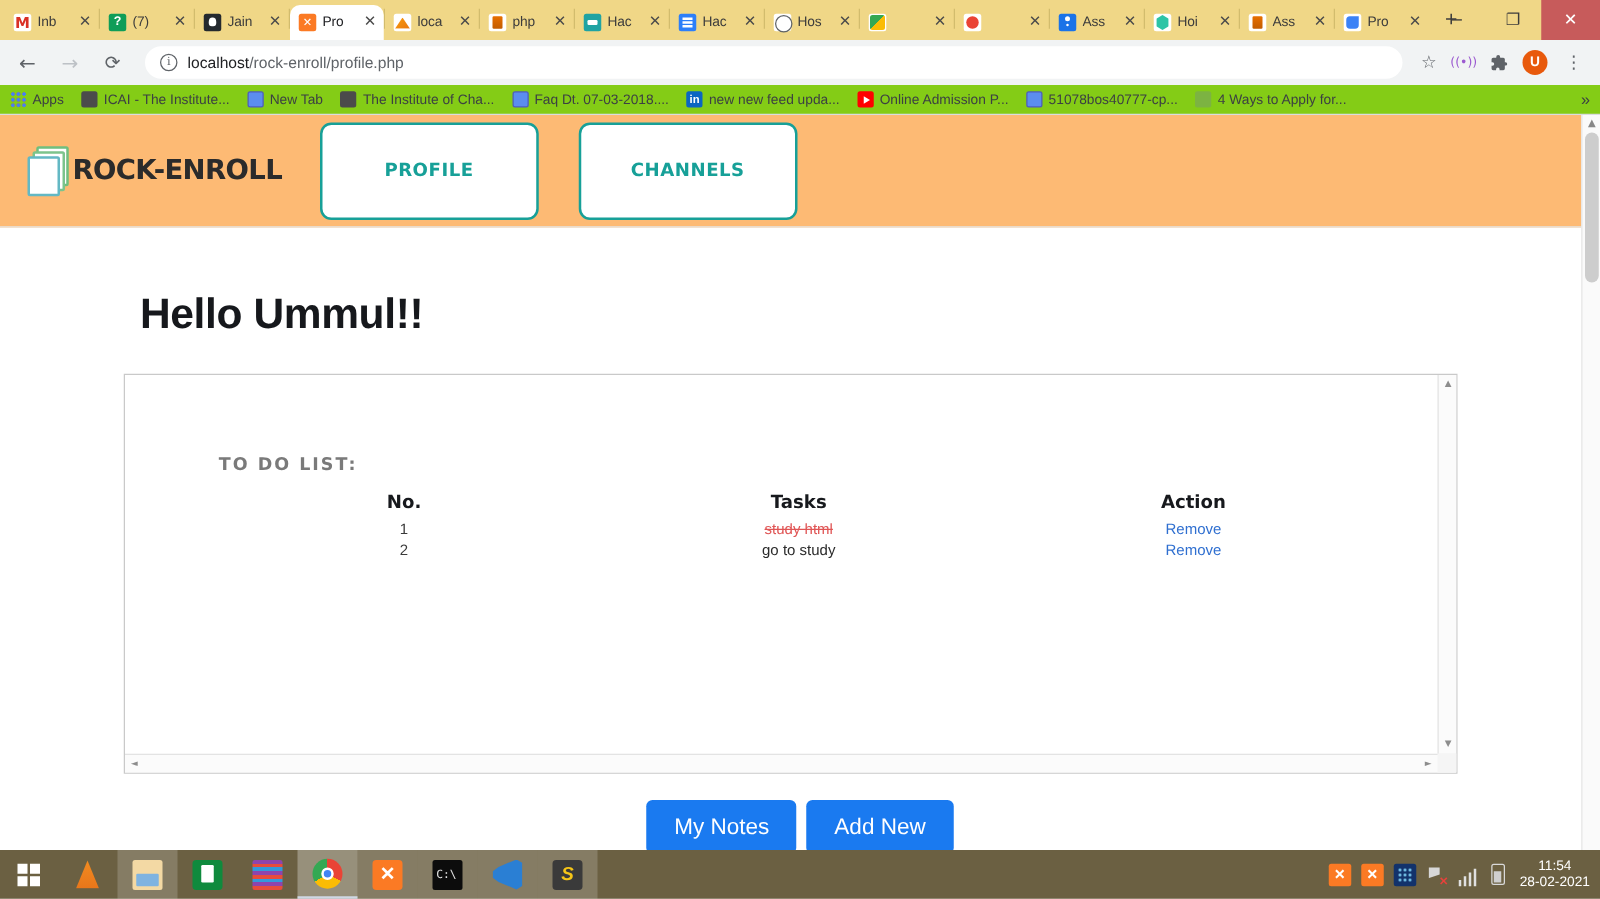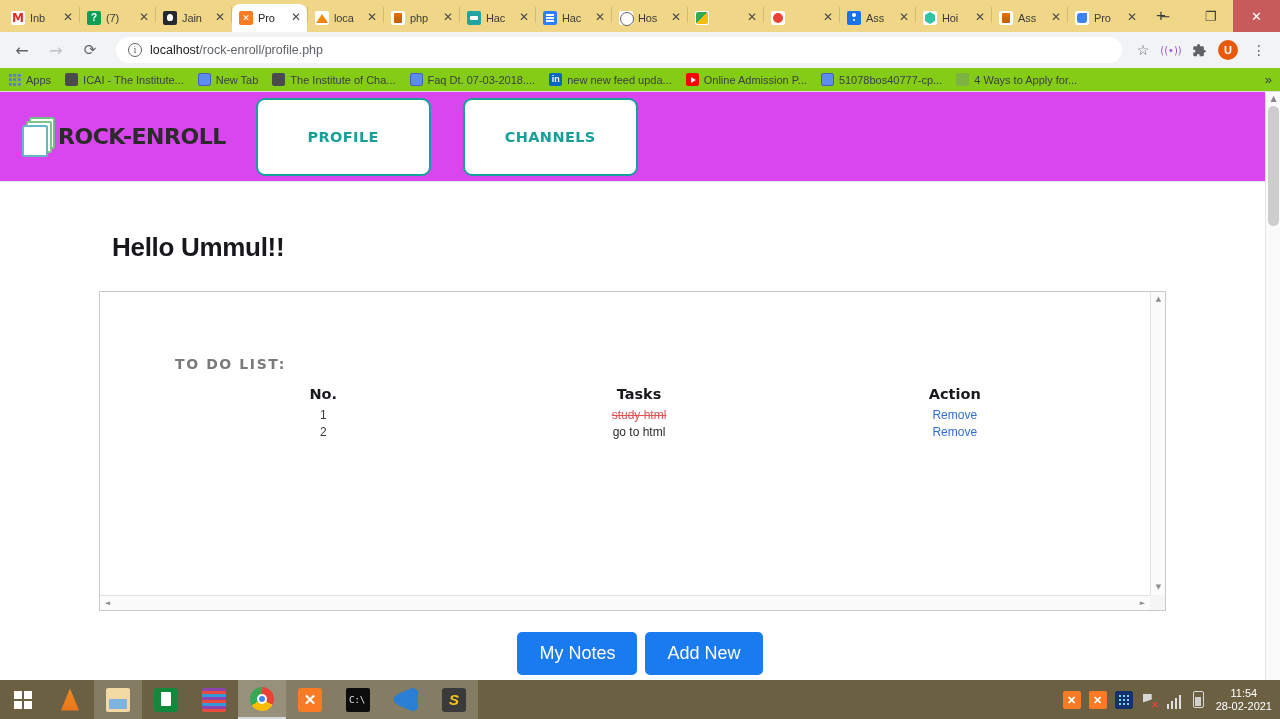--- a/index.html
+++ b/index.html
@@ -143,21 +143,21 @@
     height: 588px; background: #ffffff; position: relative; overflow: hidden;
   }
   .page-scroll {
     position: absolute; right: 0; top: 0; width: 15px; height: 588px;
     background: #fafafa; border-left: 1px solid #e6e6e6;
   }
   .page-scroll .arr { width: 15px; height: 14px; text-align: center; font-size: 8px; color: #888; line-height: 14px; font-family:"DejaVu Sans",sans-serif;}
   .page-scroll .thumb { position:absolute; top:14px; left:2px; width:11px; height:120px; background:#cdcdcd; border-radius:6px; }
 
   .site-header {
-    height: 90px; background: #d946ef; border-bottom: 1px solid #e4e6e6;
+    height: 90px; background: #fdba74; border-bottom: 1px solid #e4e6e6;
     display: flex; align-items: center; padding-left: 22px;
   }
   .logo { display: flex; align-items: center; margin-right: 30px; }
   .logo-mark { width: 34px; height: 40px; position: relative; margin-right: 2px; }
   .logo-mark .sheet { position: absolute; width: 26px; height: 32px; border: 2px solid; border-radius: 2px; background: #fff; }
   .logo-mark .s3 { left: 7px; top: 0px; border-color: #6fbf7f; }
   .logo-mark .s2 { left: 4px; top: 4px; border-color: #7cc48c; }
   .logo-mark .s1 { left: 0px; top: 8px; border-color: #63b8c4; }
   .logo-text {
     font-family: "DejaVu Sans", sans-serif; font-weight: bold; font-size: 22px;
@@ -168,21 +168,21 @@
     background: #ffffff; display: flex; align-items: center; justify-content: center;
     margin-right: 32px;
   }
   .navbox span {
     color: #17a098; font-weight: bold; font-size: 14.5px; letter-spacing: 0.4px;
     font-family: "DejaVu Sans", sans-serif;
   }
 
   .content { padding: 0; position: relative; }
   .greeting {
-    font-size: 26px; font-weight: bold; color: #16181c; margin: 50px 0 0 112px;
+    font-size: 34px; font-weight: bold; color: #16181c; margin: 50px 0 0 112px;
     letter-spacing: -0.3px;
   }
 
   .panel {
     margin: 28px 0 0 99px; width: 1067px; height: 320px;
     border: 1px solid #c9c9c9; background: #ffffff; position: relative;
   }
   .panel-inner { position: absolute; left: 0; top: 0; right: 15px; bottom: 15px; overflow: hidden; }
 
   .todo-title {
@@ -493,21 +493,21 @@
               </tr>
             </thead>
             <tbody id="todo-rows-host">
                 <tr>
                   <td class="c-no">1</td>
                   <td class="c-task"><span class="task-done">study html</span></td>
                   <td class="c-act"><span class="remove-link">Remove</span></td>
                 </tr>
                 <tr>
                   <td class="c-no">2</td>
-                  <td class="c-task"><span class="">go to html</span></td>
+                  <td class="c-task"><span class="">go to study</span></td>
                   <td class="c-act"><span class="remove-link">Remove</span></td>
                 </tr>
               </tbody>
           </table>
         </div>
 
         <div class="vscroll">
           <div class="arr up">▲</div>
           <div class="arr down">▼</div>
         </div>

